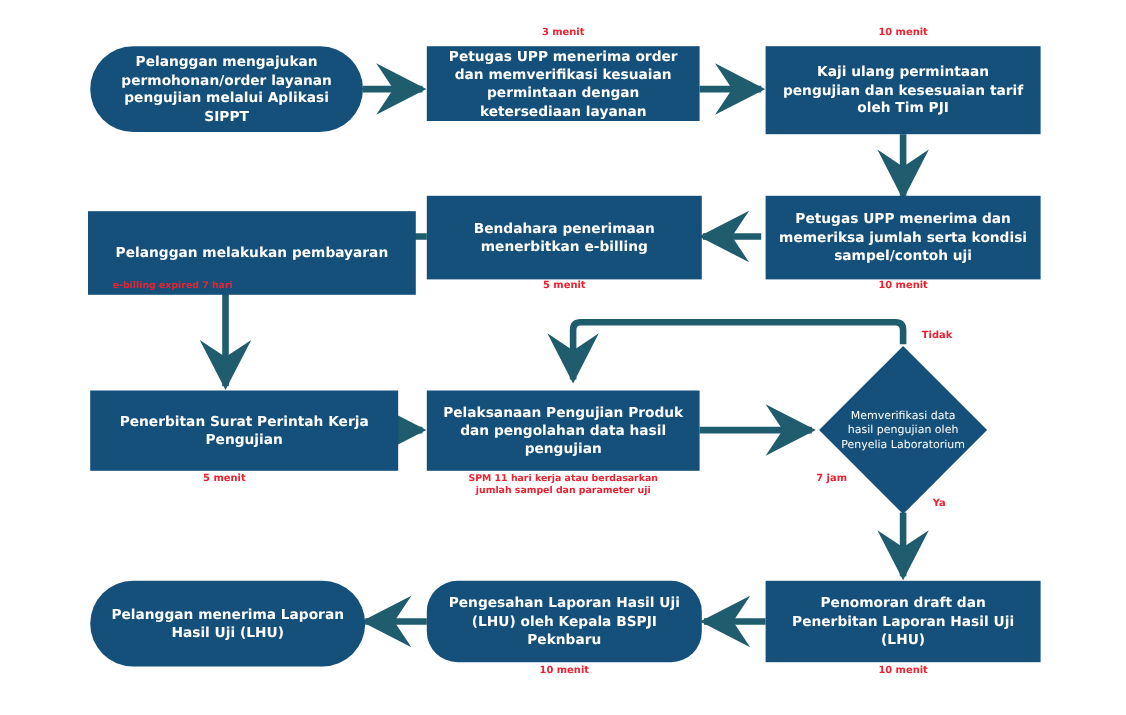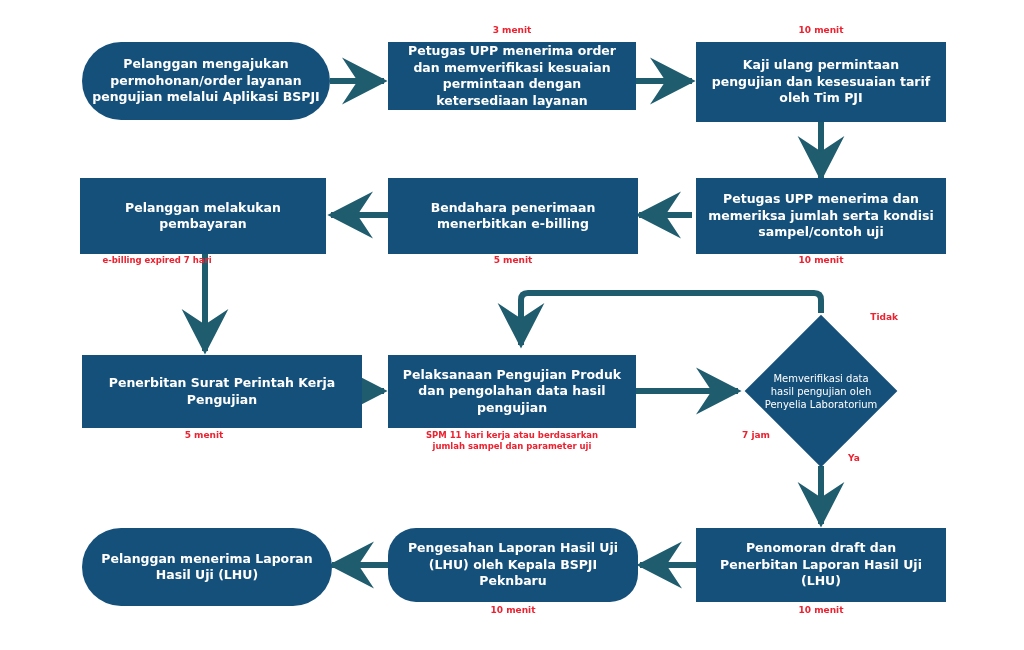--- a/index.html
+++ b/index.html
@@ -140,40 +140,40 @@
     <g>
       <line x1="696" y1="565" x2="640" y2="565" stroke="#1E5C6E" stroke-width="6" marker-end="url(#arrowR)"></line>
     </g>
 
     <g>
       <line x1="388" y1="565" x2="332" y2="565" stroke="#1E5C6E" stroke-width="6" marker-end="url(#arrowR)"></line>
     </g>
   </svg>
 
   <div class="node rounded" style="left:82px; top:42px; width:248px; height:78px; font-size:12.5px;">
-    <span class="node-label">Pelanggan mengajukan permohonan/order layanan pengujian melalui Aplikasi BSPJI</span>
+    <span class="node-label">Pelanggan mengajukan permohonan/order layanan pengujian melalui Aplikasi SIPPT</span>
   </div>
 
   <div class="node" style="left:388px; top:42px; width:248px; height:68px; font-size:12.5px;">
     <span class="node-label">Petugas UPP menerima order dan memverifikasi kesuaian permintaan dengan ketersediaan layanan</span>
   </div>
 
   <div class="node" style="left:696px; top:42px; width:250px; height:80px; font-size:12.5px;text-align:center;">
     <span class="node-label">Kaji ulang permintaan pengujian dan kesesuaian tarif oleh Tim PJI</span>
   </div>
 
   <div class="node" style="left:696px; top:178px; width:250px; height:76px; font-size:12.5px;">
     <span class="node-label">Petugas UPP menerima dan memeriksa jumlah serta kondisi sampel/contoh uji</span>
   </div>
 
   <div class="node" style="left:388px; top:178px; width:250px; height:76px; font-size:12.5px;">
     <span class="node-label">Bendahara penerimaan menerbitkan e-billing</span>
   </div>
 
-  <div class="node" style="left:80px; top:178px; width:246px; height:76px; font-size:12.5px;">
+  <div class="node" style="left:80px; top:192px; width:298px; height:76px; font-size:12.5px;">
     <span class="node-label">Pelanggan melakukan pembayaran</span>
   </div>
 
   <div class="node" style="left:82px; top:355px; width:280px; height:73px; font-size:12.5px;">
     <span class="node-label">Penerbitan Surat Perintah Kerja Pengujian</span>
   </div>
 
   <div class="node" style="left:388px; top:355px; width:248px; height:73px; font-size:12.5px;">
     <span class="node-label">Pelaksanaan Pengujian Produk dan pengolahan data hasil pengujian</span>
   </div>
@@ -204,21 +204,21 @@
   <div class="annot small" style="left:453px; top:255px; width:120px;">5 menit</div>
 
   <div class="annot tiny" style="left:92px; top:255px; width:130px; text-align:center;">e-billing expired 7 hari</div>
 
   <div class="annot small" style="left:144px; top:430px; width:120px;">5 menit</div>
 
   <div class="annot tiny" style="left:422px; top:430px; width:180px;">SPM 11 hari kerja atau berdasarkan jumlah sampel dan parameter uji</div>
 
   <div class="annot small" style="left:716px; top:430px; width:80px;">7 jam</div>
 
-  <div class="annot small" style="left:838px; top:312px; width:60px; text-align:right;">Tidak</div>
+  <div class="annot small" style="left:838px; top:300px; width:60px; text-align:left;">Tidak</div>
 
   <div class="annot small" style="left:848px; top:453px; width:40px; text-align:left;">Ya</div>
 
   <div class="annot small" style="left:761px; top:605px; width:120px;">10 menit</div>
 
   <div class="annot small" style="left:453px; top:605px; width:120px;">10 menit</div>
 
 </div>
 
 </body></html>

